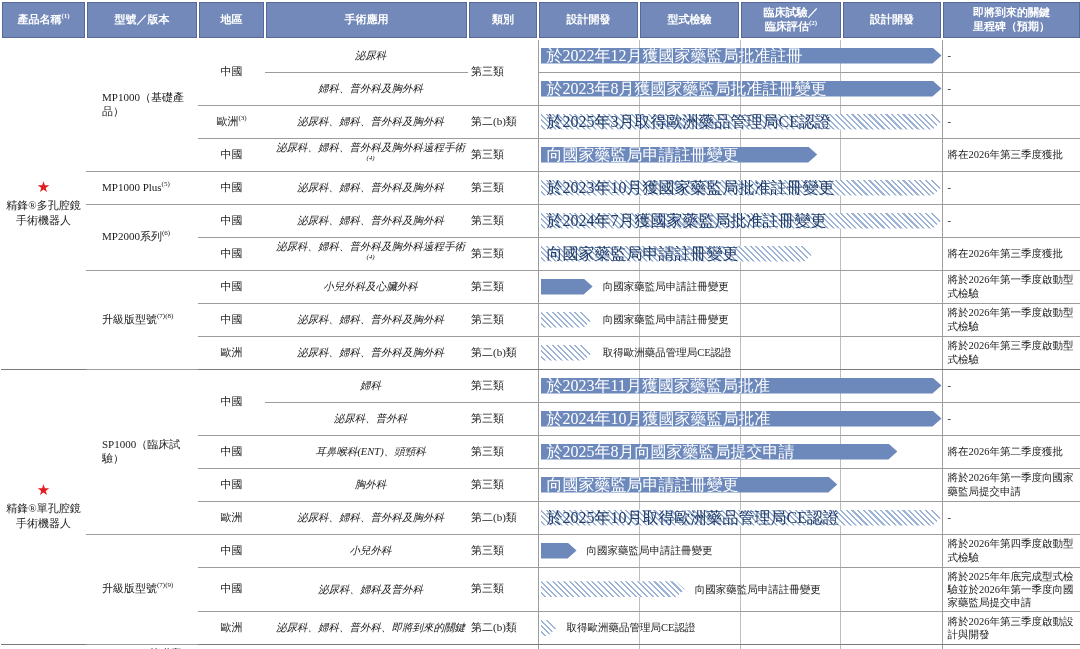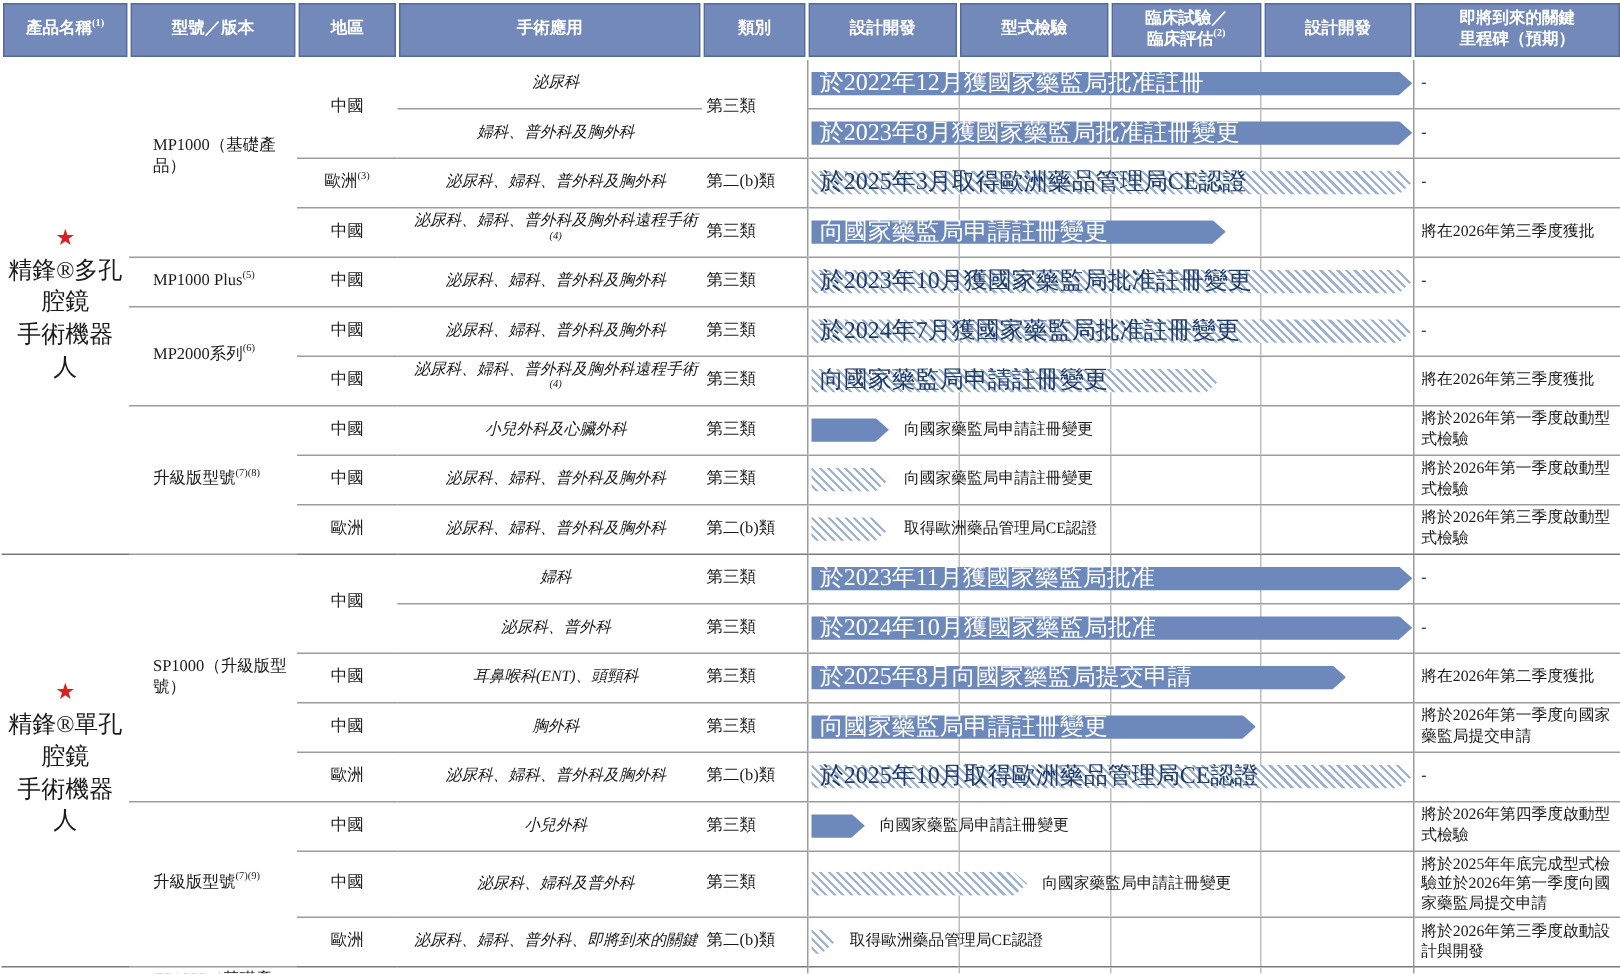--- a/index.html
+++ b/index.html
@@ -17,21 +17,21 @@
   td.c-region{text-align:center;}
   td.c-app{text-align:center;padding-left:11px;font-size:10.5px;font-style:italic;}
   td.c-cat{text-align:left;}
   td.c-stages{border:1px solid #9c9c9c;padding:0;position:relative;
       background-image:linear-gradient(#bdbdbd,#bdbdbd),linear-gradient(#bdbdbd,#bdbdbd),linear-gradient(#bdbdbd,#bdbdbd);
       background-size:1px 100%;background-repeat:no-repeat;
       background-position:25% 0,50% 0,75% 0;}
   td.c-ms{border:1px solid #9c9c9c;font-size:10.5px;padding:2px 5px;}
   tr.group-end td{border-bottom:1px solid #7a7a7a;}
   .star{color:#e11d1d;font-size:15px;line-height:1;display:block;margin-bottom:3px;}
-  .pname{font-size:16px;line-height:1.35;}
+  .pname{font-size:11px;line-height:1.35;}
   .barwrap{display:flex;align-items:center;height:100%;min-height:27px;padding-left:2px;box-sizing:border-box;}
   .bar{height:16px;flex:none;display:flex;align-items:center;box-sizing:border-box;
        padding-left:6px;white-space:nowrap;font-size:16px;
        clip-path:polygon(0 0,calc(100% - 9px) 0,100% 50%,calc(100% - 9px) 100%,0 100%);}
   .bar.solid{background:#6d89bc;color:#fff;}
   .bar.hatch{background:repeating-linear-gradient(45deg,#ffffff 0 2.5px,#9db3d6 2.5px 4px);color:#1e3a66;}
   .sidelabel{font-size:10.5px;color:#1a1a1a;margin-left:10px;white-space:nowrap;}
 </style>
 </head>
 <body>
@@ -182,21 +182,21 @@
               <span class="sidelabel">取得歐洲藥品管理局CE認證</span>
             </div>
           </td>
           <td class="c-ms">將於2026年第三季度啟動型式檢驗</td>
         </tr>
         <tr>
           <td class="c-product" rowspan="8">
             <span class="star">★</span>
             <div class="pname">精鋒®單孔腔鏡<br>手術機器人</div>
           </td>
-          <td class="c-model" rowspan="5">SP1000（升級版型號）</td>
+          <td class="c-model" rowspan="5">SP1000（臨床試驗）</td>
           <td class="c-region" rowspan="2">中國</td>
           <td class="c-app">婦科</td>
           <td class="c-cat">第三類</td>
           <td class="c-stages" colspan="4">
             <div class="barwrap">
               <div class="bar solid" style="width: 100%;">於2023年11月獲國家藥監局批准</div>
             </div>
           </td>
           <td class="c-ms">-</td>
         </tr>

